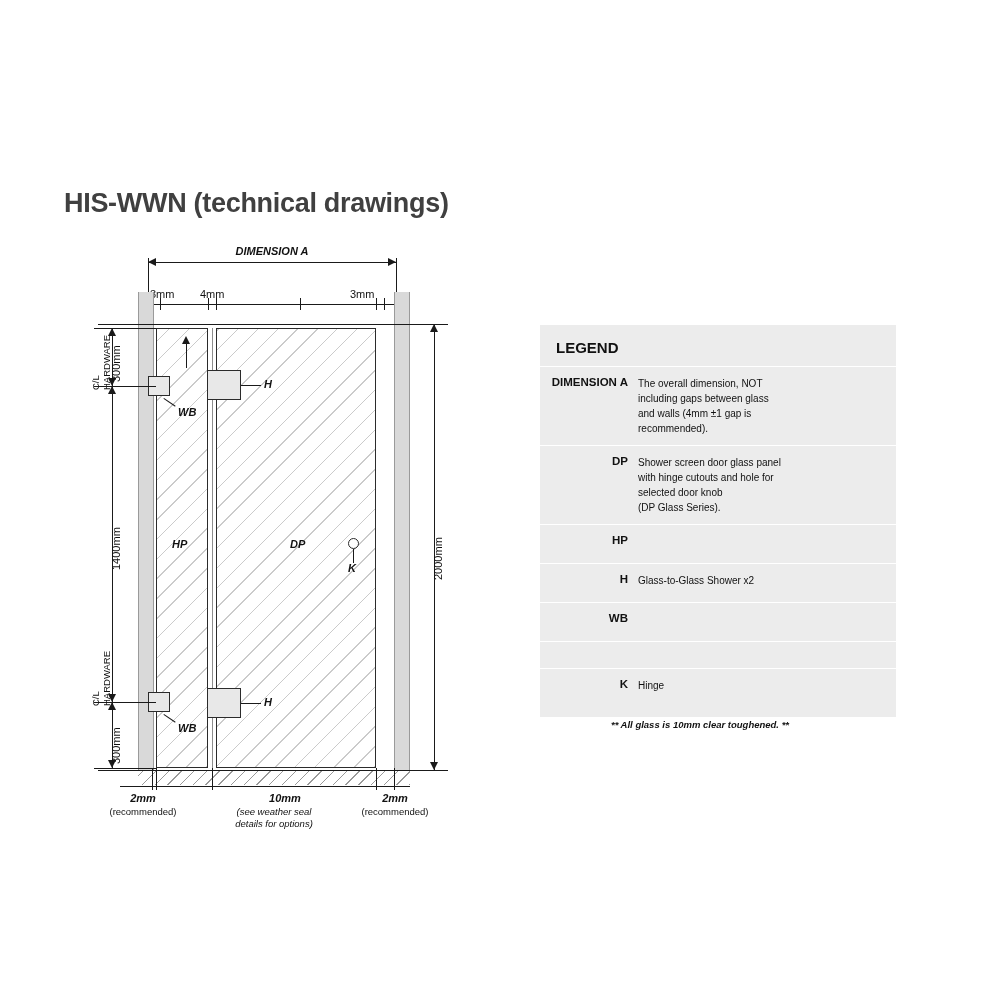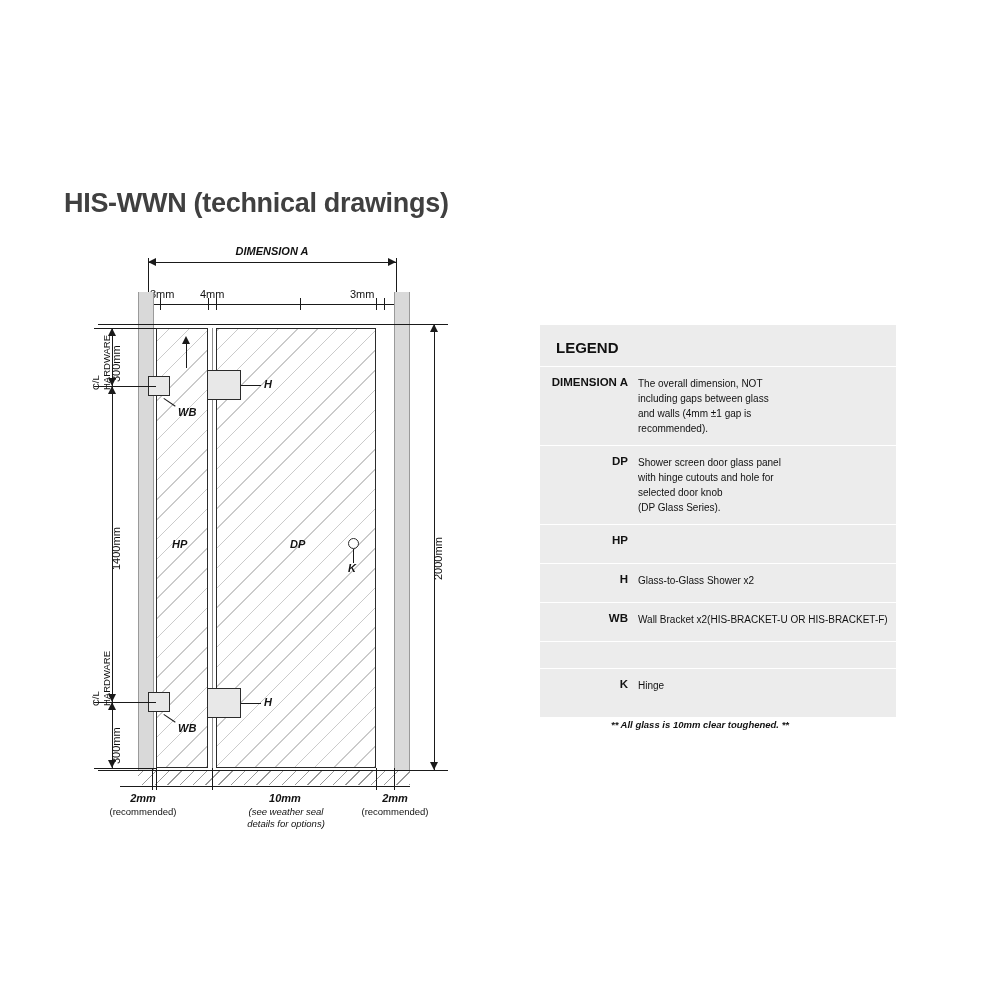--- a/index.html
+++ b/index.html
@@ -276,21 +276,21 @@
   <div class="tick" style="left:152px; top:528px; height:22px;"></div>
   <div class="tick" style="left:316px; top:528px; height:22px;"></div>
   <div class="tick" style="left:334px; top:528px; height:22px;"></div>
 
   <div class="ln h1" style="left:60px; top:546px; width:290px;"></div>
 
   <div class="lbl lbl-b lbl-c" style="left:48px; top:552px; width:70px;">2mm</div>
   <div class="lbl lbl-sm lbl-c" style="left:38px; top:566px; width:90px;">(recommended)</div>
 
   <div class="lbl lbl-b lbl-c" style="left:190px; top:552px; width:70px;">10mm</div>
-  <div class="lbl lbl-sm lbl-i lbl-c" style="left:168px; top:566px; width:116px; white-space:pre-line; line-height:12px;">(see weather seal
+  <div class="lbl lbl-sm lbl-i lbl-c" style="left:156px; top:566px; width:116px; white-space:pre-line; line-height:12px;">(see weather seal
 details for options)</div>
 
   <div class="lbl lbl-b lbl-c" style="left:300px; top:552px; width:70px;">2mm</div>
   <div class="lbl lbl-sm lbl-c" style="left:290px; top:566px; width:90px;">(recommended)</div>
 
 </div>
 
 <div id="legend">
   <div class="legend-title">LEGEND</div>
 
@@ -314,21 +314,20 @@
     <div class="legend-key">HP</div>
   </div>
 
   <div class="legend-row">
     <div class="legend-key">H</div>
     <div class="legend-desc">Glass-to-Glass Shower x2</div>
   </div>
 
   <div class="legend-row">
     <div class="legend-key">WB</div>
-    <div class="legend-desc" style="white-space:nowrap;">Wall Bracket x2(HIS-BRACKET-U OR HIS-BRACKET-F)</div>
   </div>
 
   <div class="legend-row spacer"></div>
 
   <div class="legend-row">
     <div class="legend-key">K</div>
     <div class="legend-desc">Hinge</div>
   </div>
 </div>
 

